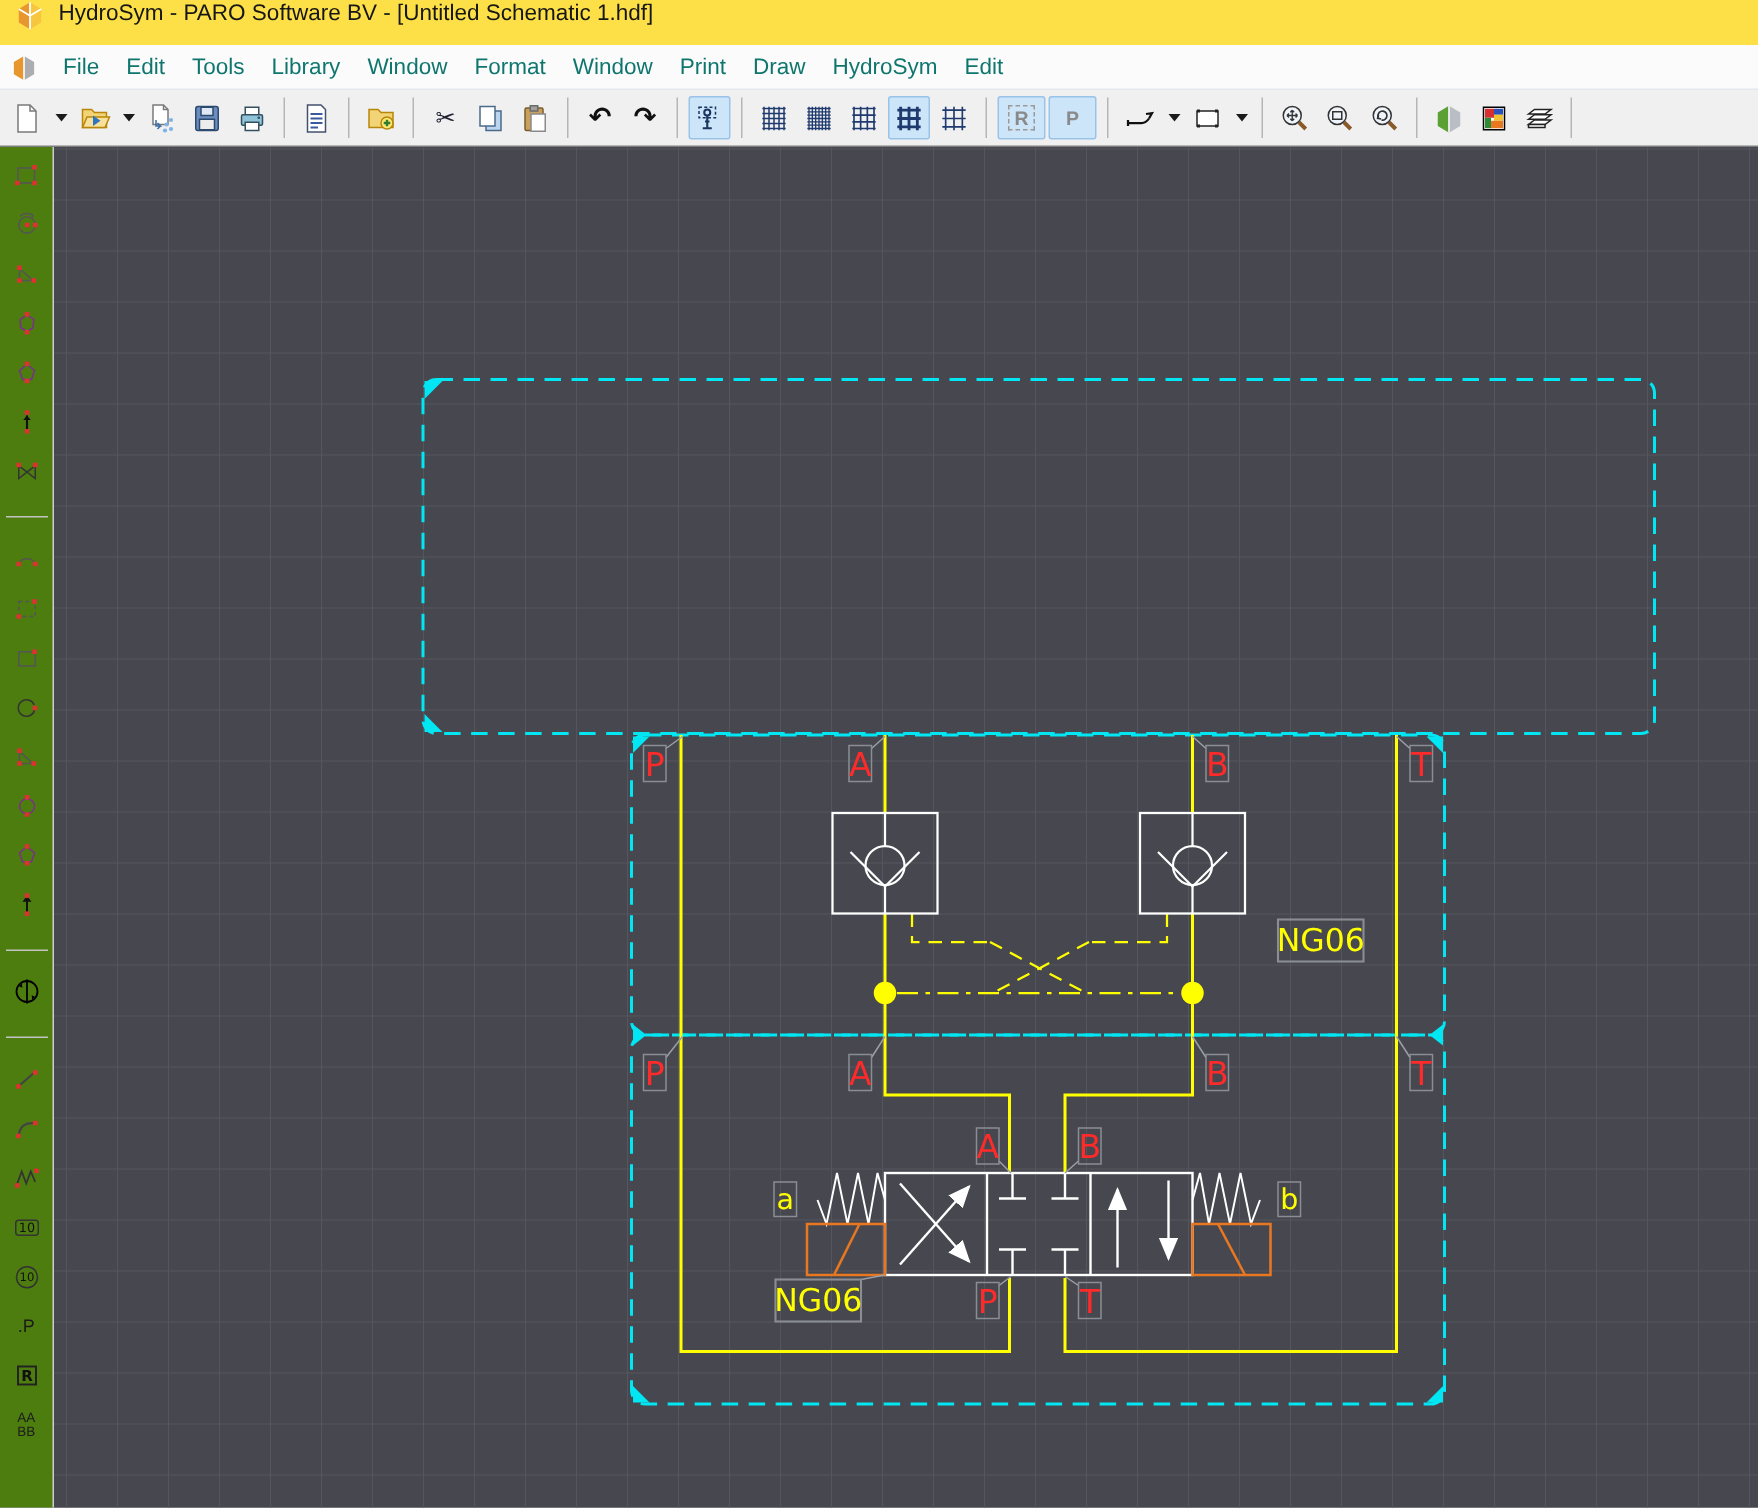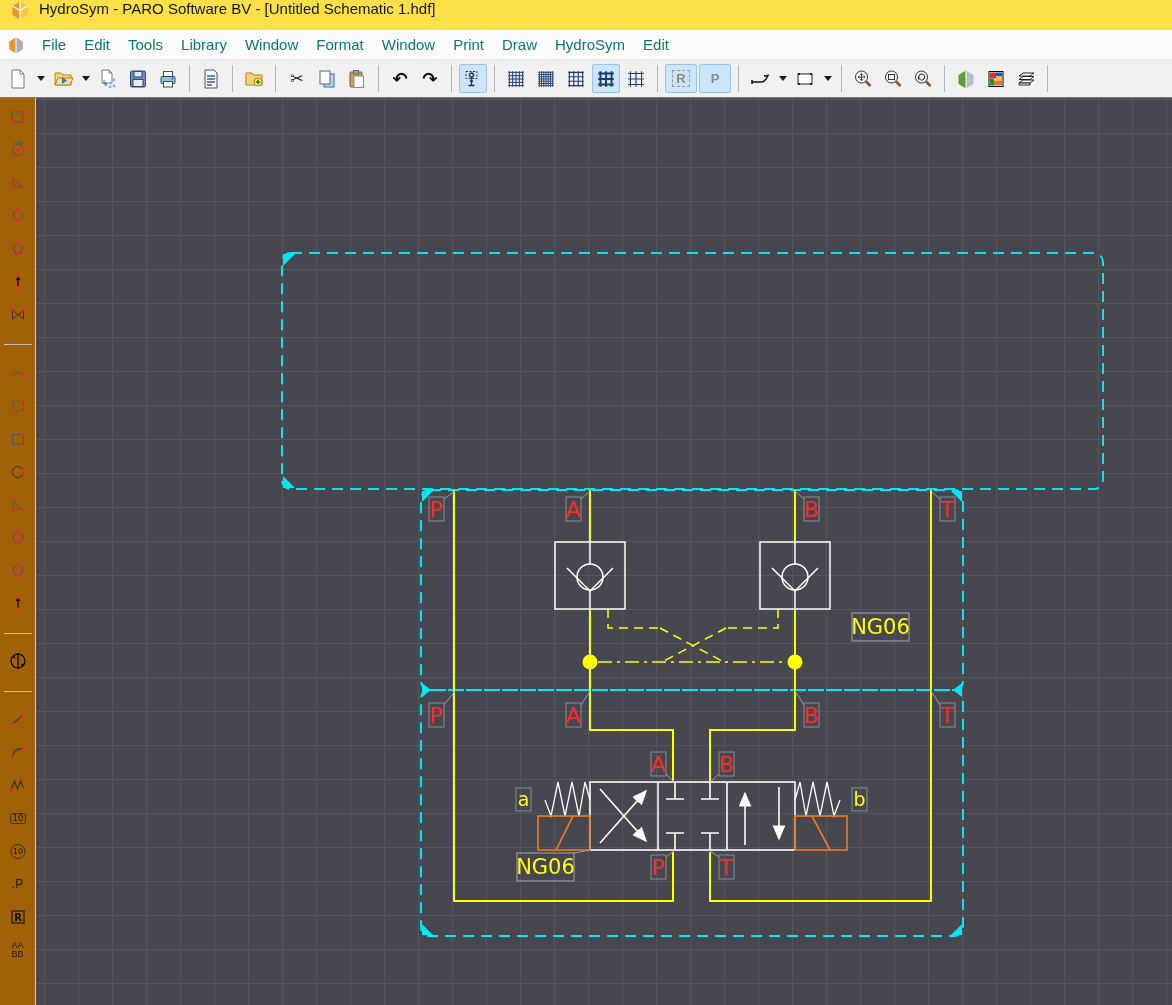--- a/index.html
+++ b/index.html
@@ -22,21 +22,21 @@
   .ddb{width:15px;height:29px;display:flex;align-items:center;justify-content:center;
        background:transparent;border:none;padding:0}
   .tri{width:0;height:0;border-left:4px solid transparent;border-right:4px solid transparent;
        border-top:5px solid #1b1b1b}
   .sep{width:1px;height:27px;background:#b5b5b5;margin:0 6px;flex:0 0 auto}
   .glyph{font-family:"DejaVu Sans",sans-serif;font-size:16px;color:#223;line-height:1}
   .glyph.big{font-size:18px;font-weight:bold;color:#101010}
   .rp-r{font-size:13px;font-weight:bold;color:#8a8a8a;border:1px dashed #9a9a9a;padding:0 3px;line-height:15px}
   .rp-p{font-size:13px;font-weight:bold;color:#8a8a8a;line-height:15px}
   
-  .sidebar{position:absolute;left:0;top:98px;bottom:0;width:36px;background:#a16207;
+  .sidebar{position:absolute;left:0;top:98px;bottom:0;width:36px;background:#4d7c0f;
            border-right:1px solid #cdcdcd;display:flex;flex-direction:column;align-items:center;
            padding-top:3px;box-sizing:border-box}
   .sb{width:32px;height:30px;margin-bottom:3px;display:flex;align-items:center;justify-content:center;
       background:transparent;border:none;padding:0}
   .ssep{width:28px;height:1px;background:#c2c2c2;margin:12px 0;flex:0 0 auto}
   .sb-txt{font-size:9px;font-weight:normal;color:#1c1c1c;line-height:9px;text-align:center}
   
   .canvas{position:absolute;left:36px;top:98px;right:0;bottom:0;background-color:#46474f;
           background-image:linear-gradient(to right,#54555d 1px,transparent 1px),
                            linear-gradient(to bottom,#54555d 1px,transparent 1px);

